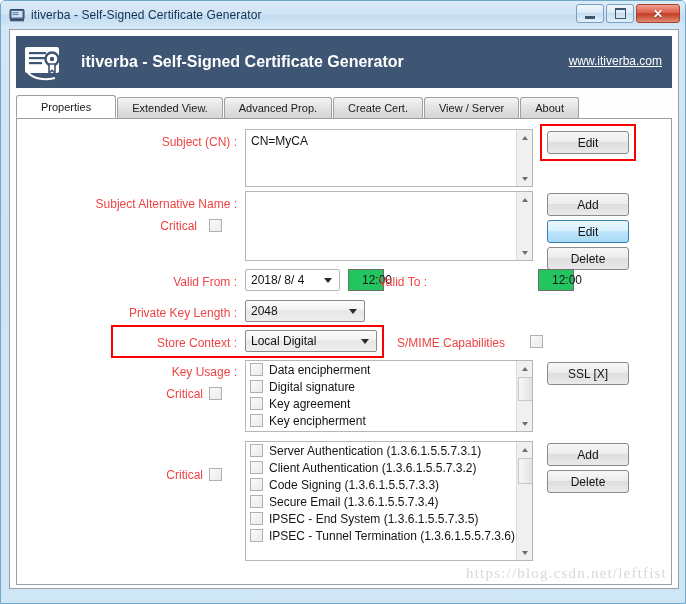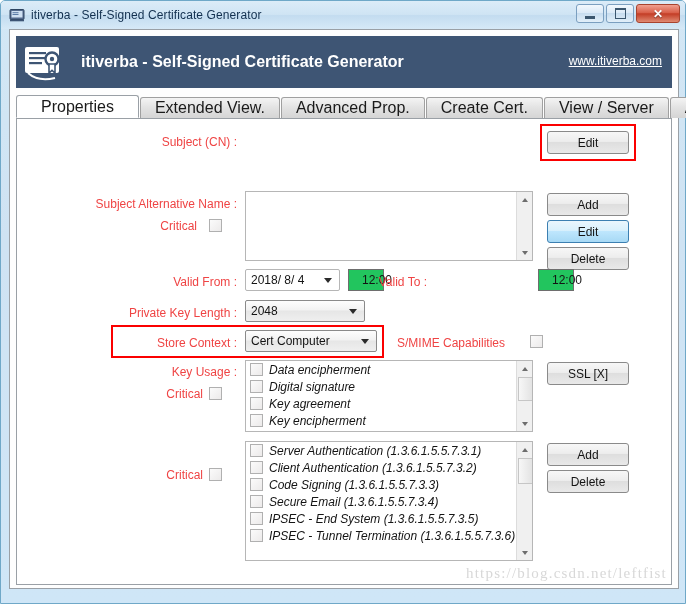--- a/index.html
+++ b/index.html
@@ -125,21 +125,21 @@
     margin: 7px 6px 0 6px;
     height: 23px;
     display: flex;
     align-items: flex-end;
   }
   .tab {
     box-sizing: border-box;
     height: 21px;
     padding: 0 14px;
     display: flex; align-items: center; justify-content: center;
-    font-size: 16px;
+    font-size: 11px;
     color: #1a1a1a;
     border: 1px solid #a0a0a0;
     border-bottom: none;
     border-radius: 3px 3px 0 0;
     background: linear-gradient(to bottom, #f4f4f4 0%, #e2e2e2 50%, #d5d5d5 100%);
     margin-right: 1px;
     white-space: nowrap;
     cursor: pointer;
   }
   .tab.active {
@@ -287,21 +287,20 @@
   }
   .listbox .items {
     position: absolute;
     left: 0; top: 0; right: 16px; bottom: 0;
     overflow: hidden;
   }
   .li {
     display: flex; align-items: center;
     height: 17px;
     padding-left: 4px;
-    font-style: italic;
   }
   .li .li-chk {
     width: 13px; height: 13px;
     box-sizing: border-box;
     border: 1px solid #b0b0b0;
     background: linear-gradient(135deg, #fbfbfb 0%, #eceaea 100%);
     flex: 0 0 auto;
     margin-right: 6px;
     cursor: pointer;
   }
@@ -397,20 +396,31 @@
       </div>
       <div class="tab">
         <span>About</span>
       </div>
     </div>
 
     <div class="tabpage">
 
       <span class="lbl" style="left:60px; top:16px; width:160px;">Subject (CN) :</span>
 
+      <div class="textbox" style="left:228px; top:10px; width:288px; height:58px;">
+        <div class="tb-text">CN=MyCA</div>
+        <div class="vscroll">
+          <div class="arrow up">
+              <i></i>
+            </div>
+          <div class="arrow down">
+              <i></i>
+            </div>
+        </div>
+      </div>
 
       <div class="btn" style="left:530px; top:12px; width:82px;">
         <span>Edit</span>
       </div>
       <div class="annot" style="left:523px; top:5px; width:96px; height:37px;"></div>
 
       <span class="lbl" style="left:20px; top:78px; width:200px;">Subject Alternative Name :</span>
       <span class="lbl" style="left:20px; top:100px; width:160px;">Critical</span>
       <span class="chk" style="left:192px; top:100px;"></span>
 
@@ -451,21 +461,21 @@
       </div>
 
       <span class="lbl" style="left:80px; top:187px; width:140px;">Private Key Length :</span>
       <div class="combo" style="left:228px; top:181px; width:120px;">
         <span class="cb-text">2048</span>
         <span class="cb-arrow"></span>
       </div>
 
       <span class="lbl" style="left:100px; top:217px; width:120px;">Store Context :</span>
       <div class="combo" style="left:228px; top:211px; width:132px;">
-        <span class="cb-text">Cert Computer</span>
+        <span class="cb-text">Local Digital</span>
         <span class="cb-arrow"></span>
       </div>
       <div class="annot" style="left:94px; top:206px; width:273px; height:33px;"></div>
 
       <span class="lbl" style="left:380px; top:217px; width:140px; text-align:left;">S/MIME Capabilities</span>
       <span class="chk" style="left:513px; top:216px;"></span>
 
       <span class="lbl" style="left:100px; top:246px; width:120px;">Key Usage :</span>
       <span class="lbl" style="left:100px; top:268px; width:86px;">Critical</span>
       <span class="chk" style="left:192px; top:268px;"></span>

